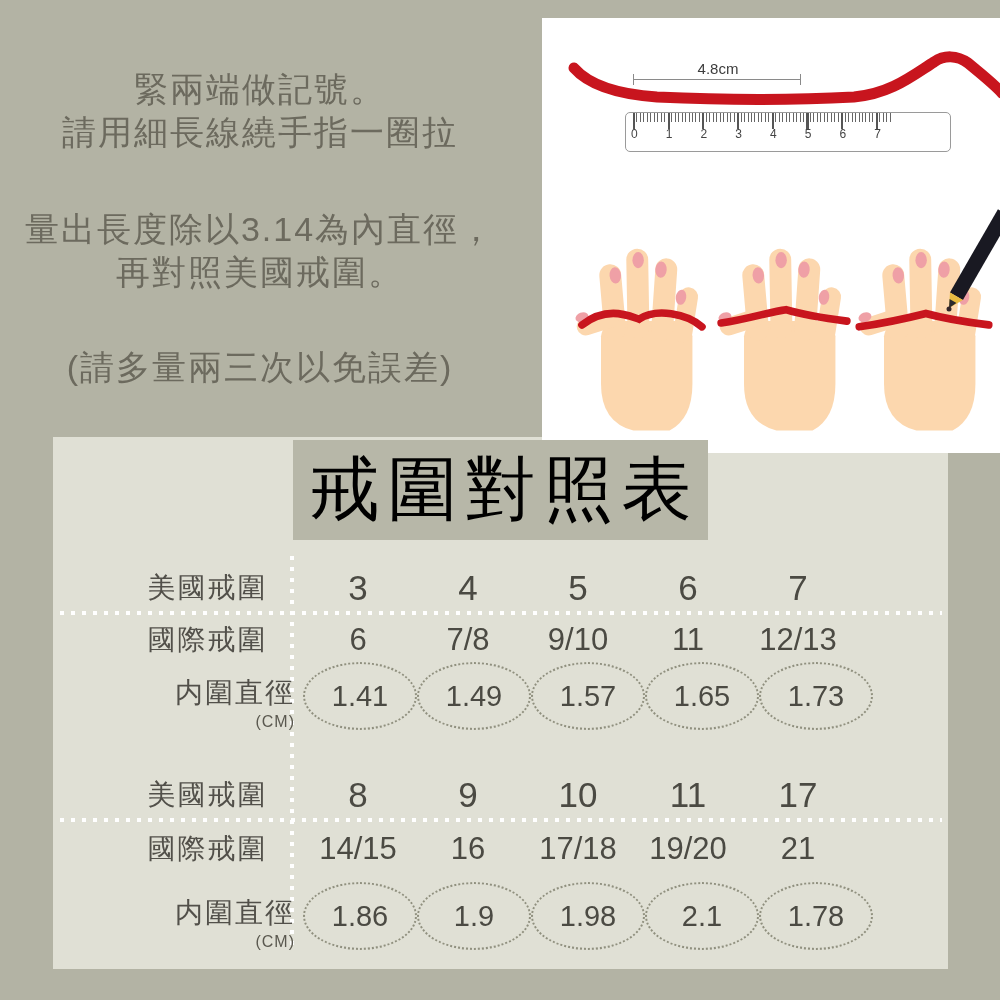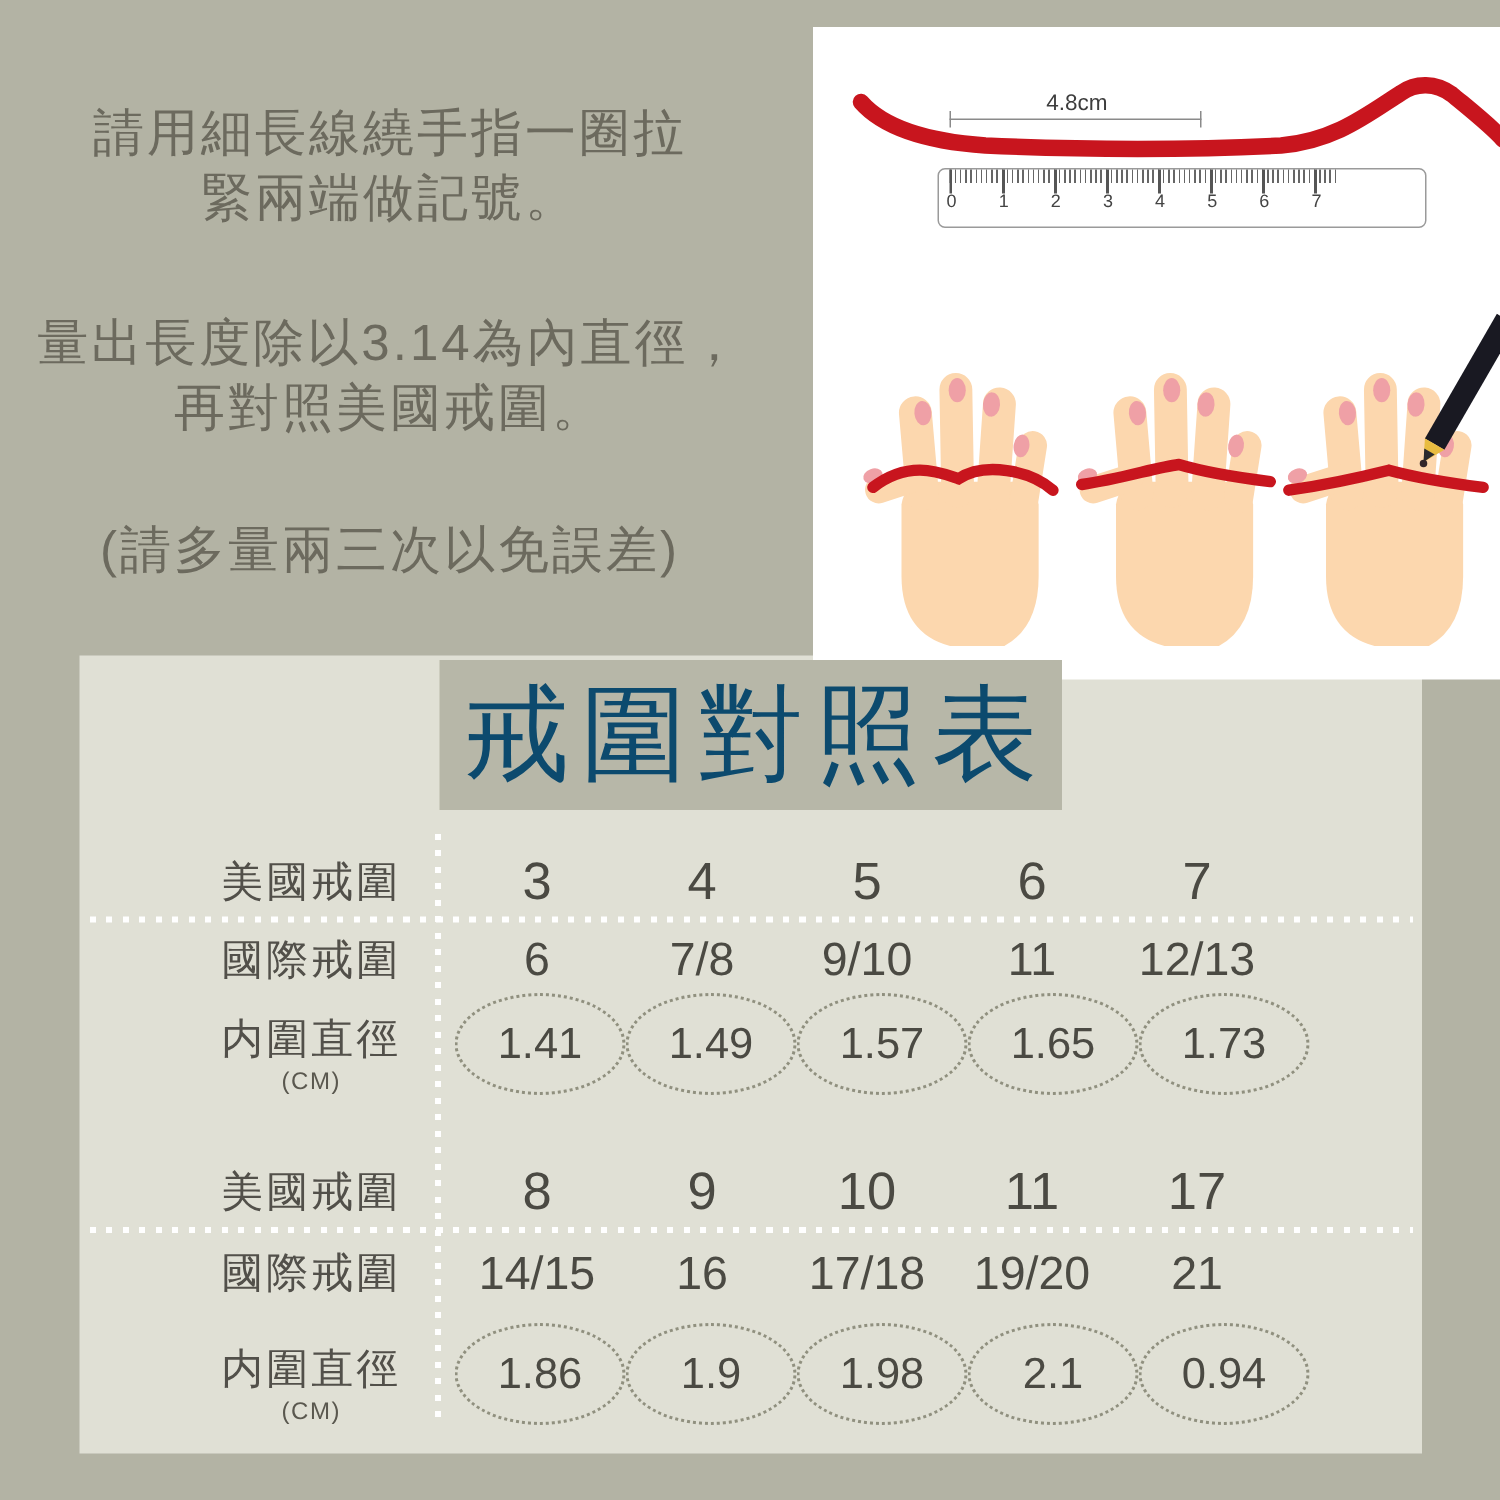--- a/index.html
+++ b/index.html
@@ -33,21 +33,21 @@
   .rnums{position:absolute;left:-9px;top:14px;width:278px;display:flex;}
   .rnums span{flex:0 0 34.75px;text-align:center;font-size:12px;color:#444;}
 
   .hand{position:absolute;width:140px;height:200px;top:225px;}
   .h1{left:29px}.h2{left:172px}.h3{left:312px}
   .pen{position:absolute;left:359px;top:194px;width:110px;height:115px;}
 
   
   .band{position:absolute;left:293px;top:440px;width:415px;height:100px;background:#b7b7a8;
         display:flex;align-items:center;justify-content:center;}
-  .band span{font-family:Liberation Serif, serif;font-size:70px;color:#0c4a6e;
+  .band span{font-family:Liberation Serif, serif;font-size:70px;color:#000000;
              letter-spacing:8px;padding-left:8px;white-space:nowrap;}
 
   
   .vdots{position:absolute;left:290px;top:556px;width:4px;height:394px;
          background:repeating-linear-gradient(to bottom,#fff 0 4px,transparent 4px 11px);}
   .hdots{position:absolute;left:60px;width:882px;height:4px;
          background:repeating-linear-gradient(to right,#fff 0 4px,transparent 4px 11px);}
   .hd1{top:611px}.hd2{top:818px}
 
   
@@ -59,33 +59,33 @@
   .usrow .tvals span{font-size:35px;color:#4b4a43;line-height:40px;}
   .intlrow .tvals span{font-size:31px;color:#4b4a43;line-height:40px;}
   .r-us1{top:568px}.r-intl1{top:620px}.r-us2{top:775px}.r-intl2{top:829px}
 
   .crow{position:absolute;left:0;width:1000px;height:74px;}
   .c1{top:662px}.c2{top:882px}
   .crow .tvals div{flex:0 0 110px;display:flex;align-items:flex-end;justify-content:center;}
   .circle{width:64px;height:64px;border:2px dotted #90907f;border-radius:50%;
           display:flex;align-items:center;justify-content:center;
           font-size:29px;color:#4b4a43;margin:0 auto;}
-  .dlabel{position:absolute;left:120px;width:175px;text-align:center;color:#52504a;}
+  .dlabel{position:absolute;left:120px;width:175px;text-align:right;color:#52504a;}
   .dl1{top:676px}.dl2{top:896px}
   .dlabel .big{font-size:28px;letter-spacing:2px;line-height:34px;}
   .dlabel .cm{font-size:16px;letter-spacing:1px;line-height:24px;color:#5a584f;}
 </style>
 </head>
 <body>
 
 <div class="page">
 
   <div class="para p1">
+    <div>緊兩端做記號。</div>
     <div>請用細長線繞手指一圈拉</div>
-    <div>緊兩端做記號。</div>
   </div>
   <div class="para p2">
     <div>量出長度除以3.14為內直徑，</div>
     <div>再對照美國戒圍。</div>
   </div>
   <div class="para p3">
     <div>(請多量兩三次以免誤差)</div>
   </div>
 
   <div class="panel"></div>
@@ -271,18 +271,18 @@
       <div>
           <span class="circle">1.9</span>
         </div>
       <div>
           <span class="circle">1.98</span>
         </div>
       <div>
           <span class="circle">2.1</span>
         </div>
       <div>
-          <span class="circle">0.94</span>
+          <span class="circle">1.78</span>
         </div>
     </div>
   </div>
 
 </div>
 
 </body></html>

